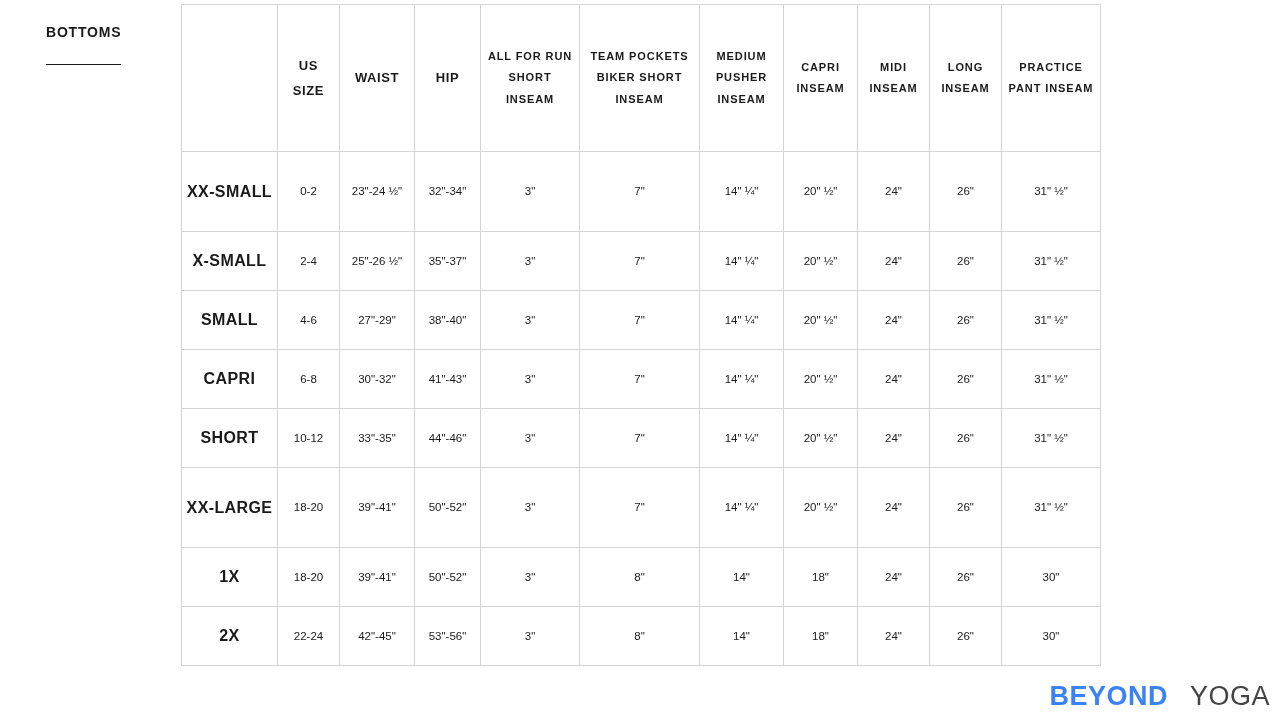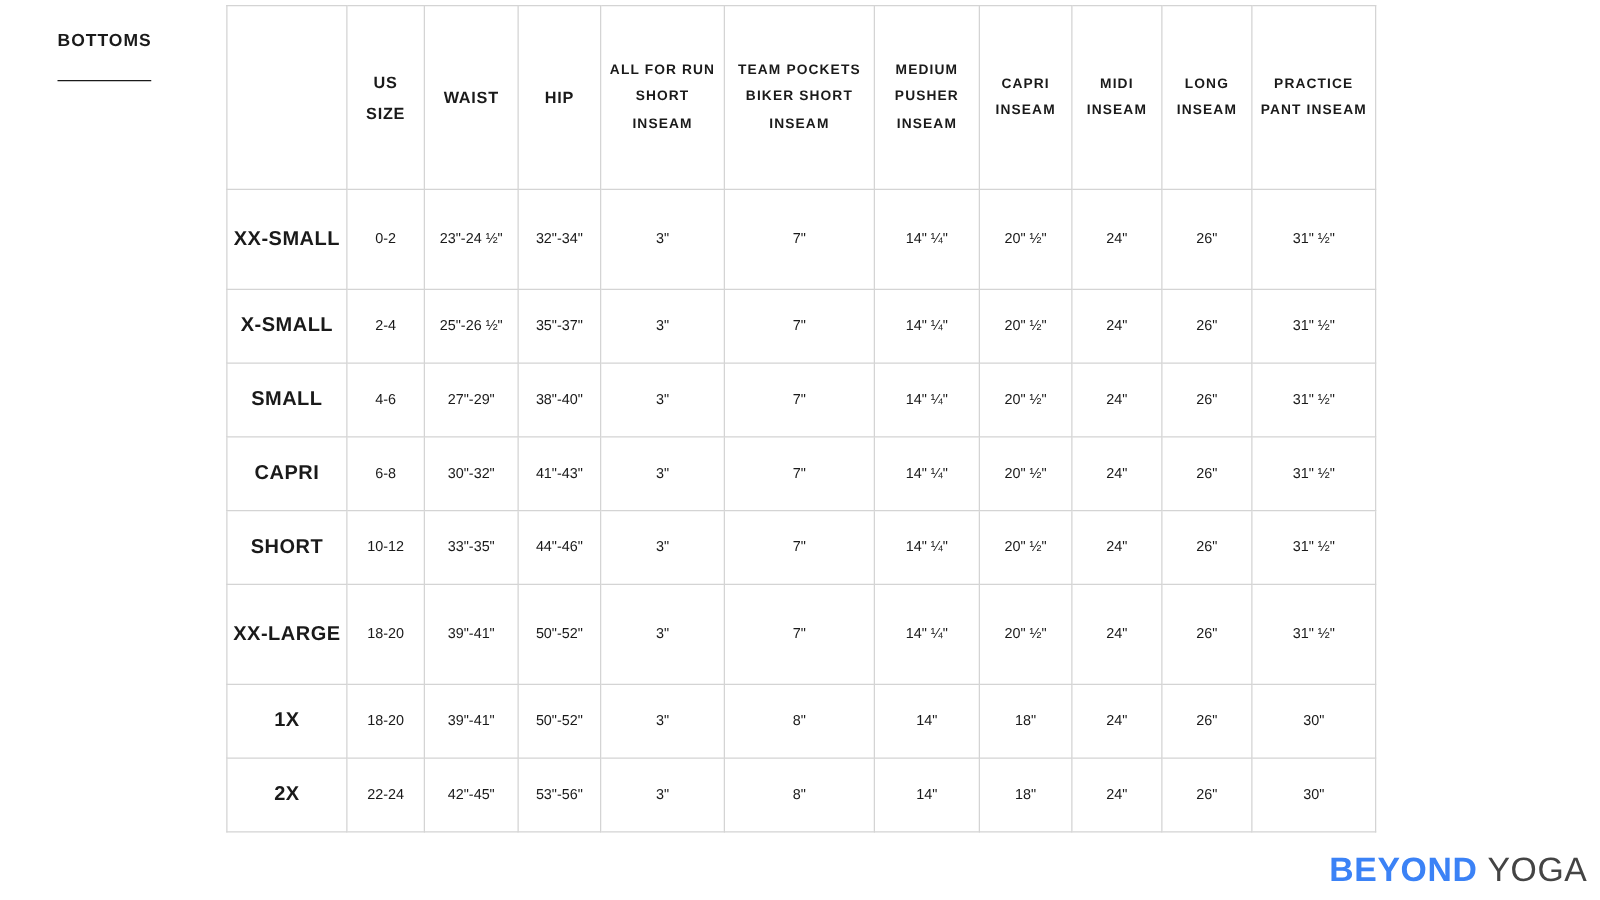--- a/index.html
+++ b/index.html
@@ -114,21 +114,21 @@
     letter-spacing: 0.5px;
     white-space: nowrap;
   }
   .brand .beyond {
     font-weight: bold;
     color: #3b82f6;
   }
   .brand .yoga {
     font-weight: normal;
     color: #444444;
-    margin-left: 8px;
+    margin-left: 22px;
   }
 </style>
 </head>
 <body>
 
 <div class="page">
 
   <div class="left-panel">
     <div class="section-title">BOTTOMS</div>
   </div>

